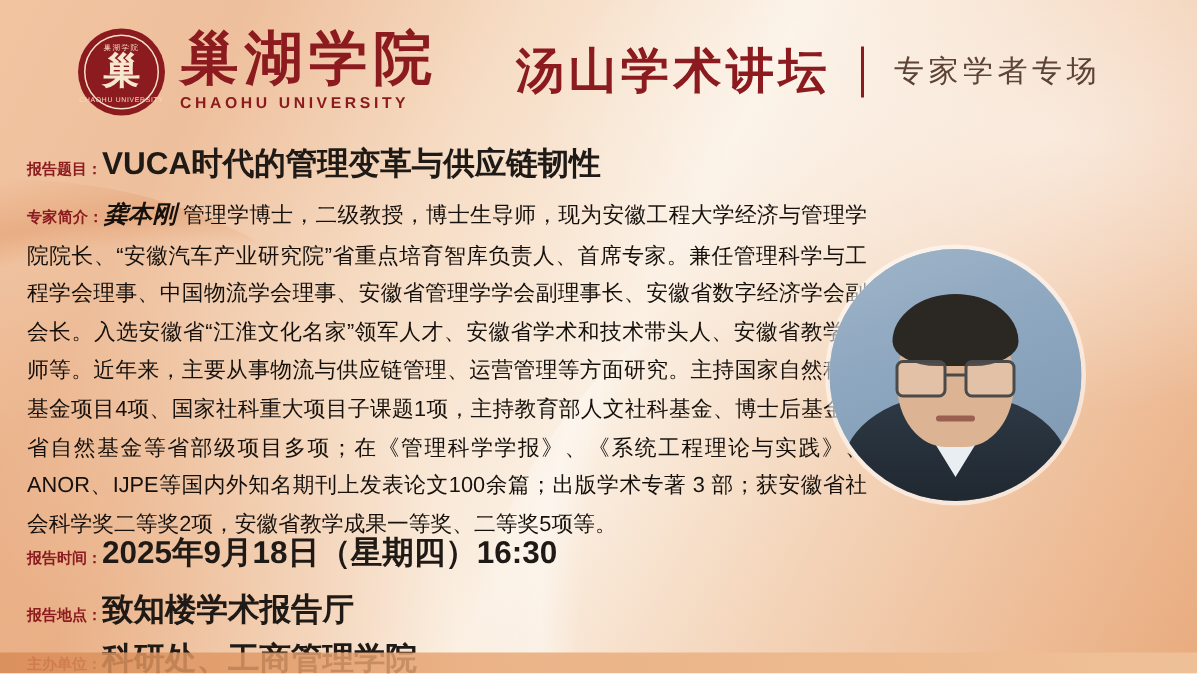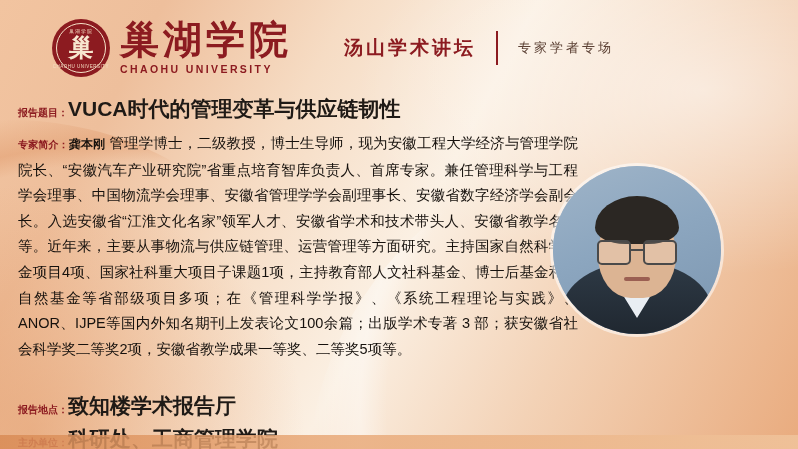--- a/index.html
+++ b/index.html
@@ -124,34 +124,34 @@
     letter-spacing: 2.4px;
     margin-top: 3px;
   }
   .forum-block {
     display: flex;
     align-items: center;
     margin-left: 52px;
   }
   .forum-title {
     font-family: "Liberation Serif", serif;
-    font-size: 19px;
+    font-size: 32px;
     font-weight: bold;
     color: #8c1b20;
     letter-spacing: 3px;
   }
   .forum-div {
     width: 2px;
     height: 34px;
     background: #8c1b20;
     margin: 0 20px;
   }
   .forum-sub {
     font-family: "Liberation Serif", serif;
-    font-size: 13px;
+    font-size: 20px;
     color: #5d4236;
     letter-spacing: 3px;
   }
 
   
   .row {
     position: absolute;
     display: flex;
     align-items: baseline;
   }
@@ -173,22 +173,23 @@
   .r-bio   { left: 18px; top: 131px; width: 560px; align-items: flex-start; }
   .bio-text {
     color: #16110d;
     font-size: 14.5px;
     line-height: 25.6px;
     text-align: justify;
     font-weight: 500;
   }
   .bio-name {
     font-weight: bold;
-    font-size: 12px;
+    font-size: 16px;
     color: #16110d;
+    font-style: italic;
   }
   .r-time  { left: 18px; top: 354px; }
   .r-place { left: 18px; top: 392px; }
   .r-host  { left: 18px; top: 425px; }
 
   .photo {
     position: absolute;
     left: 553px;
     top: 166px;
     width: 168px;
@@ -329,20 +330,24 @@
       <div class="ph-neck"></div>
       <div class="ph-head"></div>
       <div class="ph-hair"></div>
       <div class="ph-glass l"></div>
       <div class="ph-glass r"></div>
       <div class="ph-bridge"></div>
       <div class="ph-mouth"></div>
     </div>
   </div>
 
+  <div class="row r-time">
+    <span class="label">报告时间：</span>
+    <span class="value">2025年9月18日（星期四）16:30</span>
+  </div>
 
   <div class="row r-host">
     <span class="label">主办单位：</span>
     <span class="value">科研处、工商管理学院</span>
   </div>
 
   <div class="row r-place">
     <span class="label">报告地点：</span>
     <span class="value">致知楼学术报告厅</span>
   </div>

